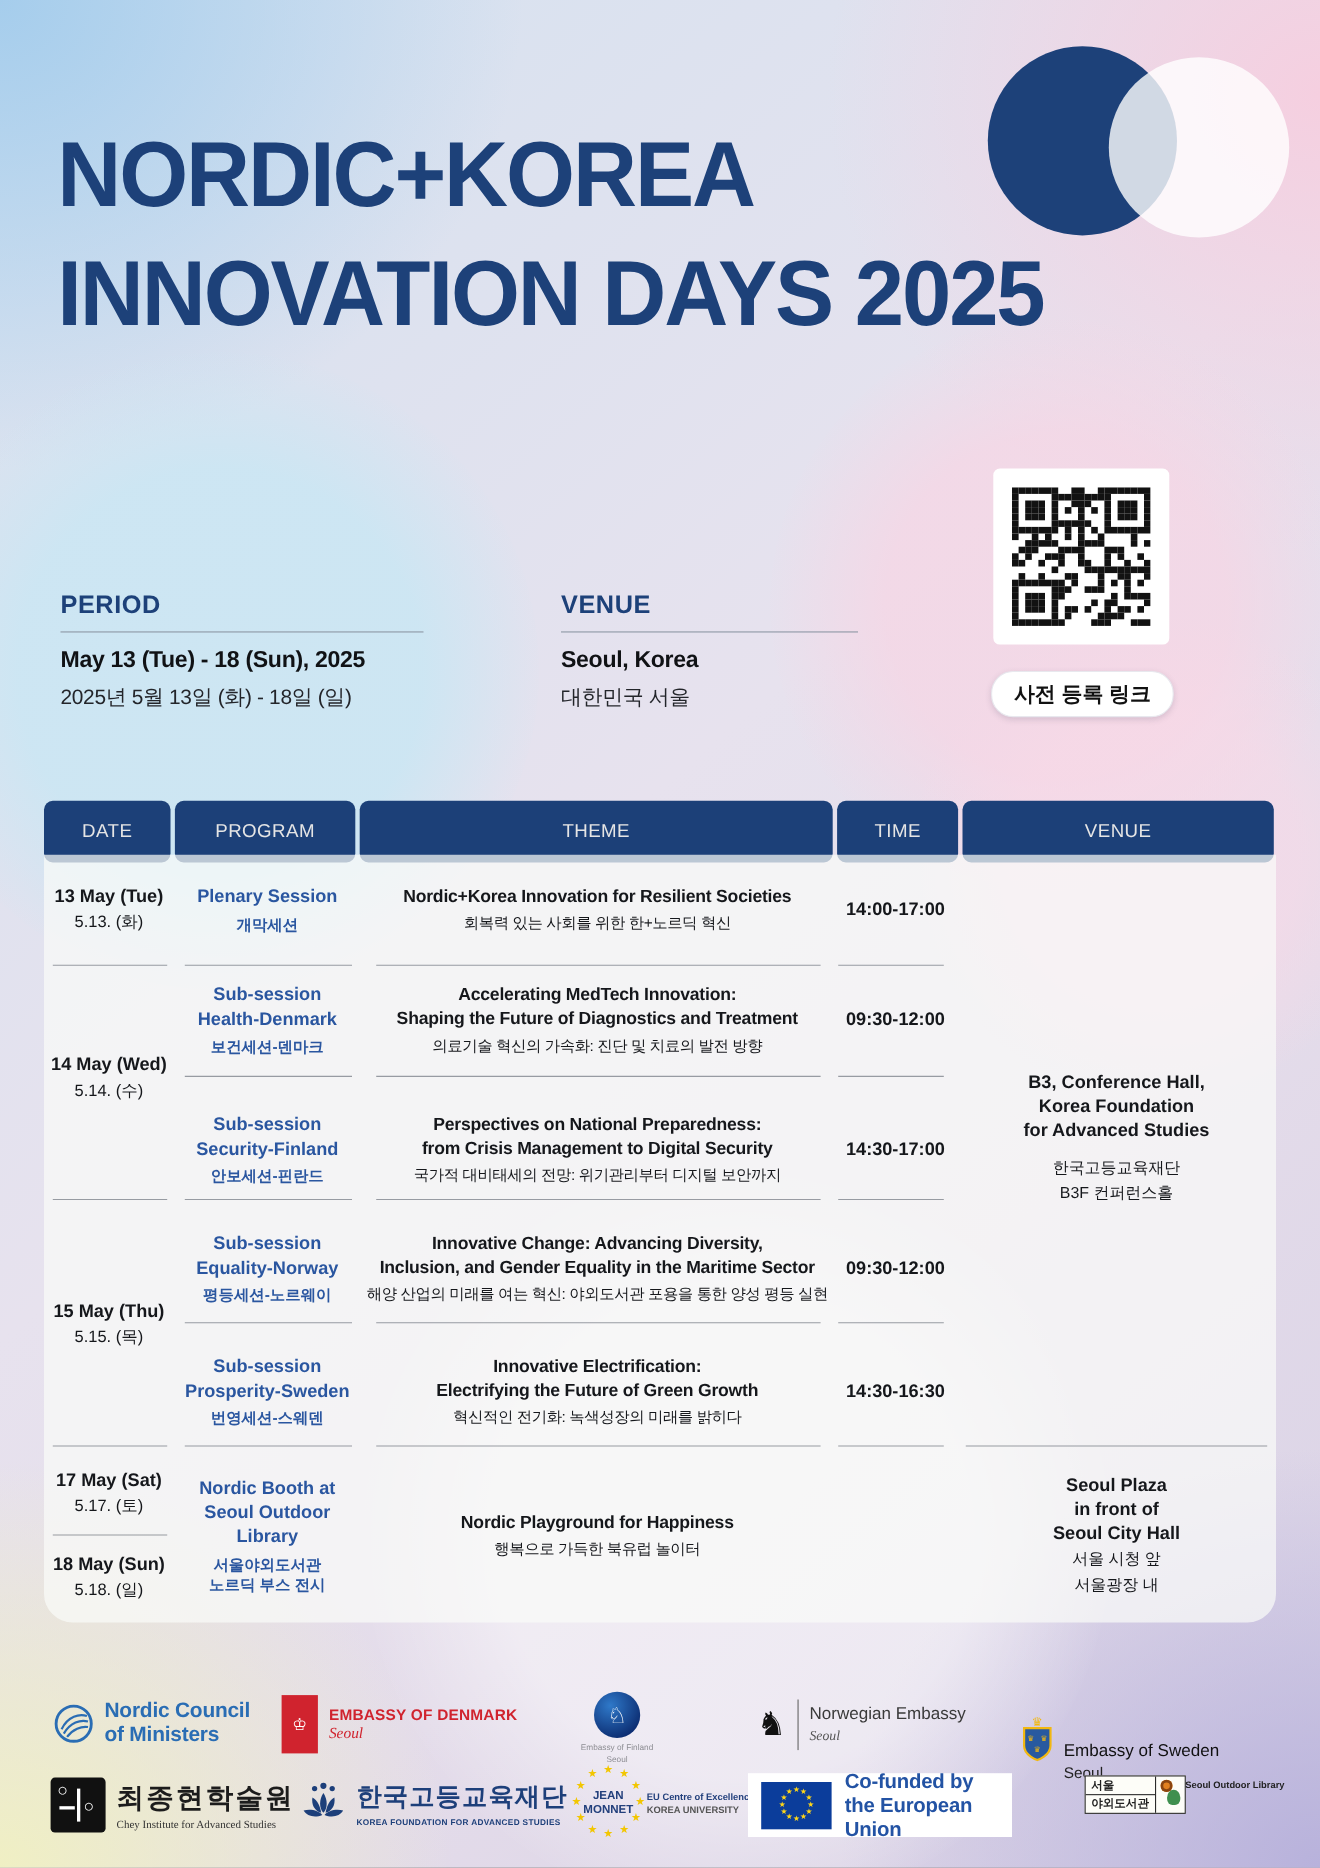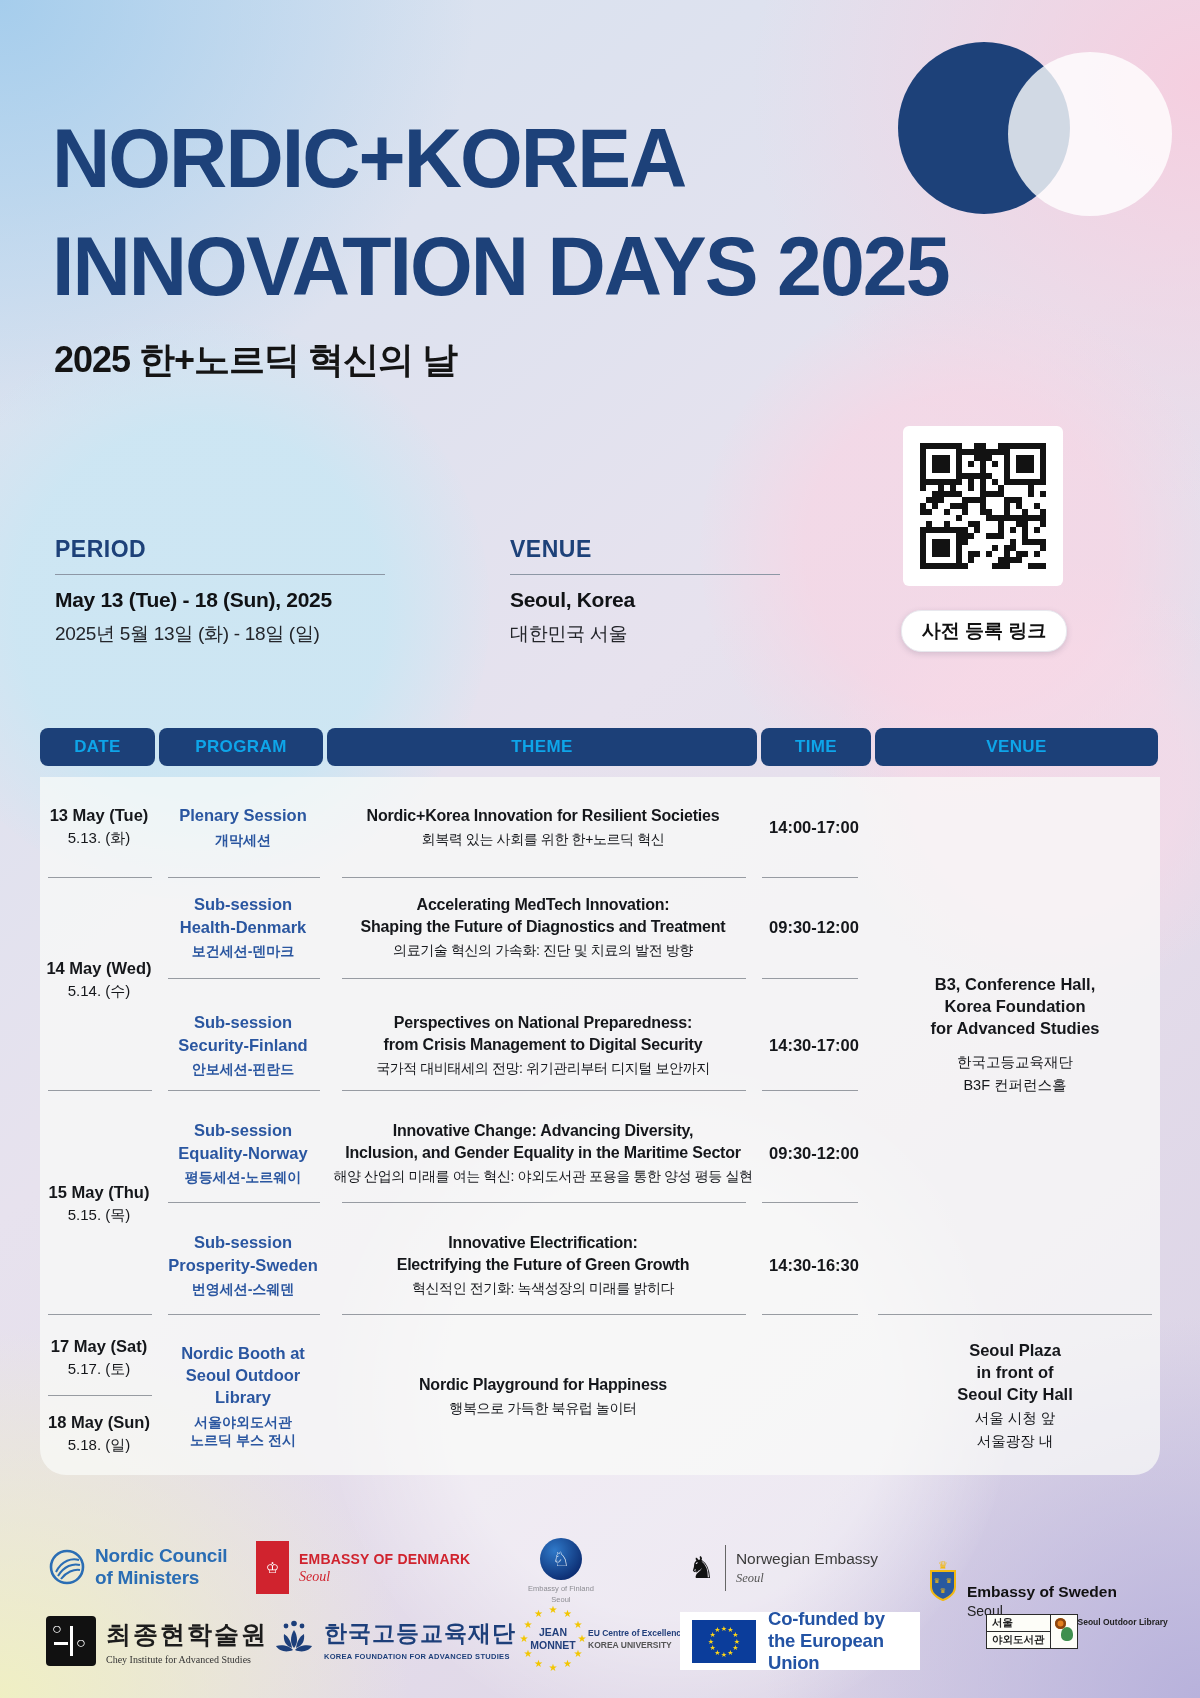--- a/index.html
+++ b/index.html
@@ -39,21 +39,21 @@
 
   .qr-box{position:absolute;left:903px;top:426px;width:160px;height:160px;background:#fff;border-radius:6px;
     display:flex;align-items:center;justify-content:center;}
   .qr-box svg{display:block}
   .qr-btn{position:absolute;left:901px;top:610px;width:164px;height:40px;background:#fff;border-radius:20px;
     display:flex;align-items:center;justify-content:center;font-size:19px;font-weight:700;color:#111;
     box-shadow:0 2px 6px rgba(60,60,90,.18);border:1px solid #e8e8ee;}
 
   
   .thead{position:absolute;left:40px;top:728px;width:1120px;display:flex;gap:4px;}
-  .th{height:38px;background:#1c4078;color:#0ea5e9;font-weight:700;font-size:17px;letter-spacing:.4px;
+  .th{height:56px;background:#1c4078;color:#e5e5e5;font-weight:400;font-size:17px;letter-spacing:.4px;
     display:flex;align-items:center;justify-content:center;border-radius:8px;}
   .th-date{width:115px}.th-program{width:164px}.th-theme{width:430px}.th-time{width:110px}.th-venue{width:283px}
   .tbody{position:absolute;left:40px;top:777px;width:1120px;height:698px;
     background:rgba(250,251,248,.72);border-radius:0 0 26px 26px;}
   .cell{position:absolute;display:flex;flex-direction:column;align-items:center;justify-content:center;text-align:center;}
   .c-date{left:0;width:118px}.c-prog{left:118px;width:170px}.c-theme{left:288px;width:430px}
   .c-time{left:718px;width:112px}.c-venue{left:830px;width:290px}
   .date-en{font-size:16.5px;font-weight:700;}
   .date-ko{font-size:15px;margin-top:4px;}
   .prog-en{font-size:16.5px;font-weight:700;color:#2a56a0;line-height:1.35;}
@@ -74,21 +74,21 @@
   .dk-sub{font-family:"Liberation Serif",serif;font-style:italic;font-size:14px;color:#d0232e;margin-top:2px;}
   .fi-wrap{flex-direction:column;}
   .fi-globe{width:42px;height:42px;border-radius:50%;background:radial-gradient(circle at 35% 30%, #2f79c9, #0d2f74 75%);
     display:flex;align-items:center;justify-content:center;color:#fff;font-size:20px;}
   .fi-cap{font-size:7.5px;color:#8d8d93;text-align:center;margin-top:4px;line-height:1.4;}
   .no-lion{font-size:30px;color:#111;line-height:1;}
   .no-bar{width:1px;height:46px;background:#666;margin:0 10px;}
   .no-title{font-size:15.5px;color:#3a3a3a;}
   .no-sub{font-family:"Liberation Serif",serif;font-style:italic;font-size:12.5px;color:#555;margin-top:3px;}
   .se-text{margin-left:9px;}
-  .se-title{font-size:15.5px;font-weight:700;color:#111;margin-top:40px;}
+  .se-title{font-size:15.5px;font-weight:400;color:#111;margin-top:40px;}
   .se-sub{font-size:14px;color:#222;margin-top:2px;}
   .chey-box{width:50px;height:50px;background:#111;border-radius:4px;position:relative;overflow:hidden;}
   .chey-box span{position:absolute;color:#fff;}
   .chey-text{margin-left:10px;}
   .chey-ko{font-size:25px;color:#1c1c1c;letter-spacing:2px;font-weight:600;}
   .chey-en{font-family:"Liberation Serif",serif;font-size:10px;color:#333;margin-top:3px;}
   .kfas-text{margin-left:8px;}
   .kfas-ko{font-size:23px;font-weight:800;color:#1d3f7a;letter-spacing:1px;}
   .kfas-en{font-size:7.5px;font-weight:700;color:#1d3f7a;margin-top:3px;letter-spacing:.3px;}
   .star-ring{position:relative;}
@@ -119,21 +119,20 @@
   <div class="blob blob-pink"></div>
   <div class="blob blob-pink2"></div>
   <div class="blob blob-white"></div>
   <div class="circle-navy"></div>
   <div class="circle-white"></div>
 
   <div class="title">
     <div>NORDIC+KOREA</div>
     <div>INNOVATION DAYS 2025</div>
   </div>
-  <div class="subtitle">2025 한+노르딕 혁신의 날</div>
 
   <div class="infoblock info-period">
     <div class="info-label">PERIOD</div>
     <div class="info-line"></div>
     <div class="info-en">May 13 (Tue) - 18 (Sun), 2025</div>
     <div class="info-ko">2025년 5월 13일 (화) - 18일 (일)</div>
   </div>
   <div class="infoblock info-venue">
     <div class="info-label">VENUE</div>
     <div class="info-line" style="width:270px"></div>

